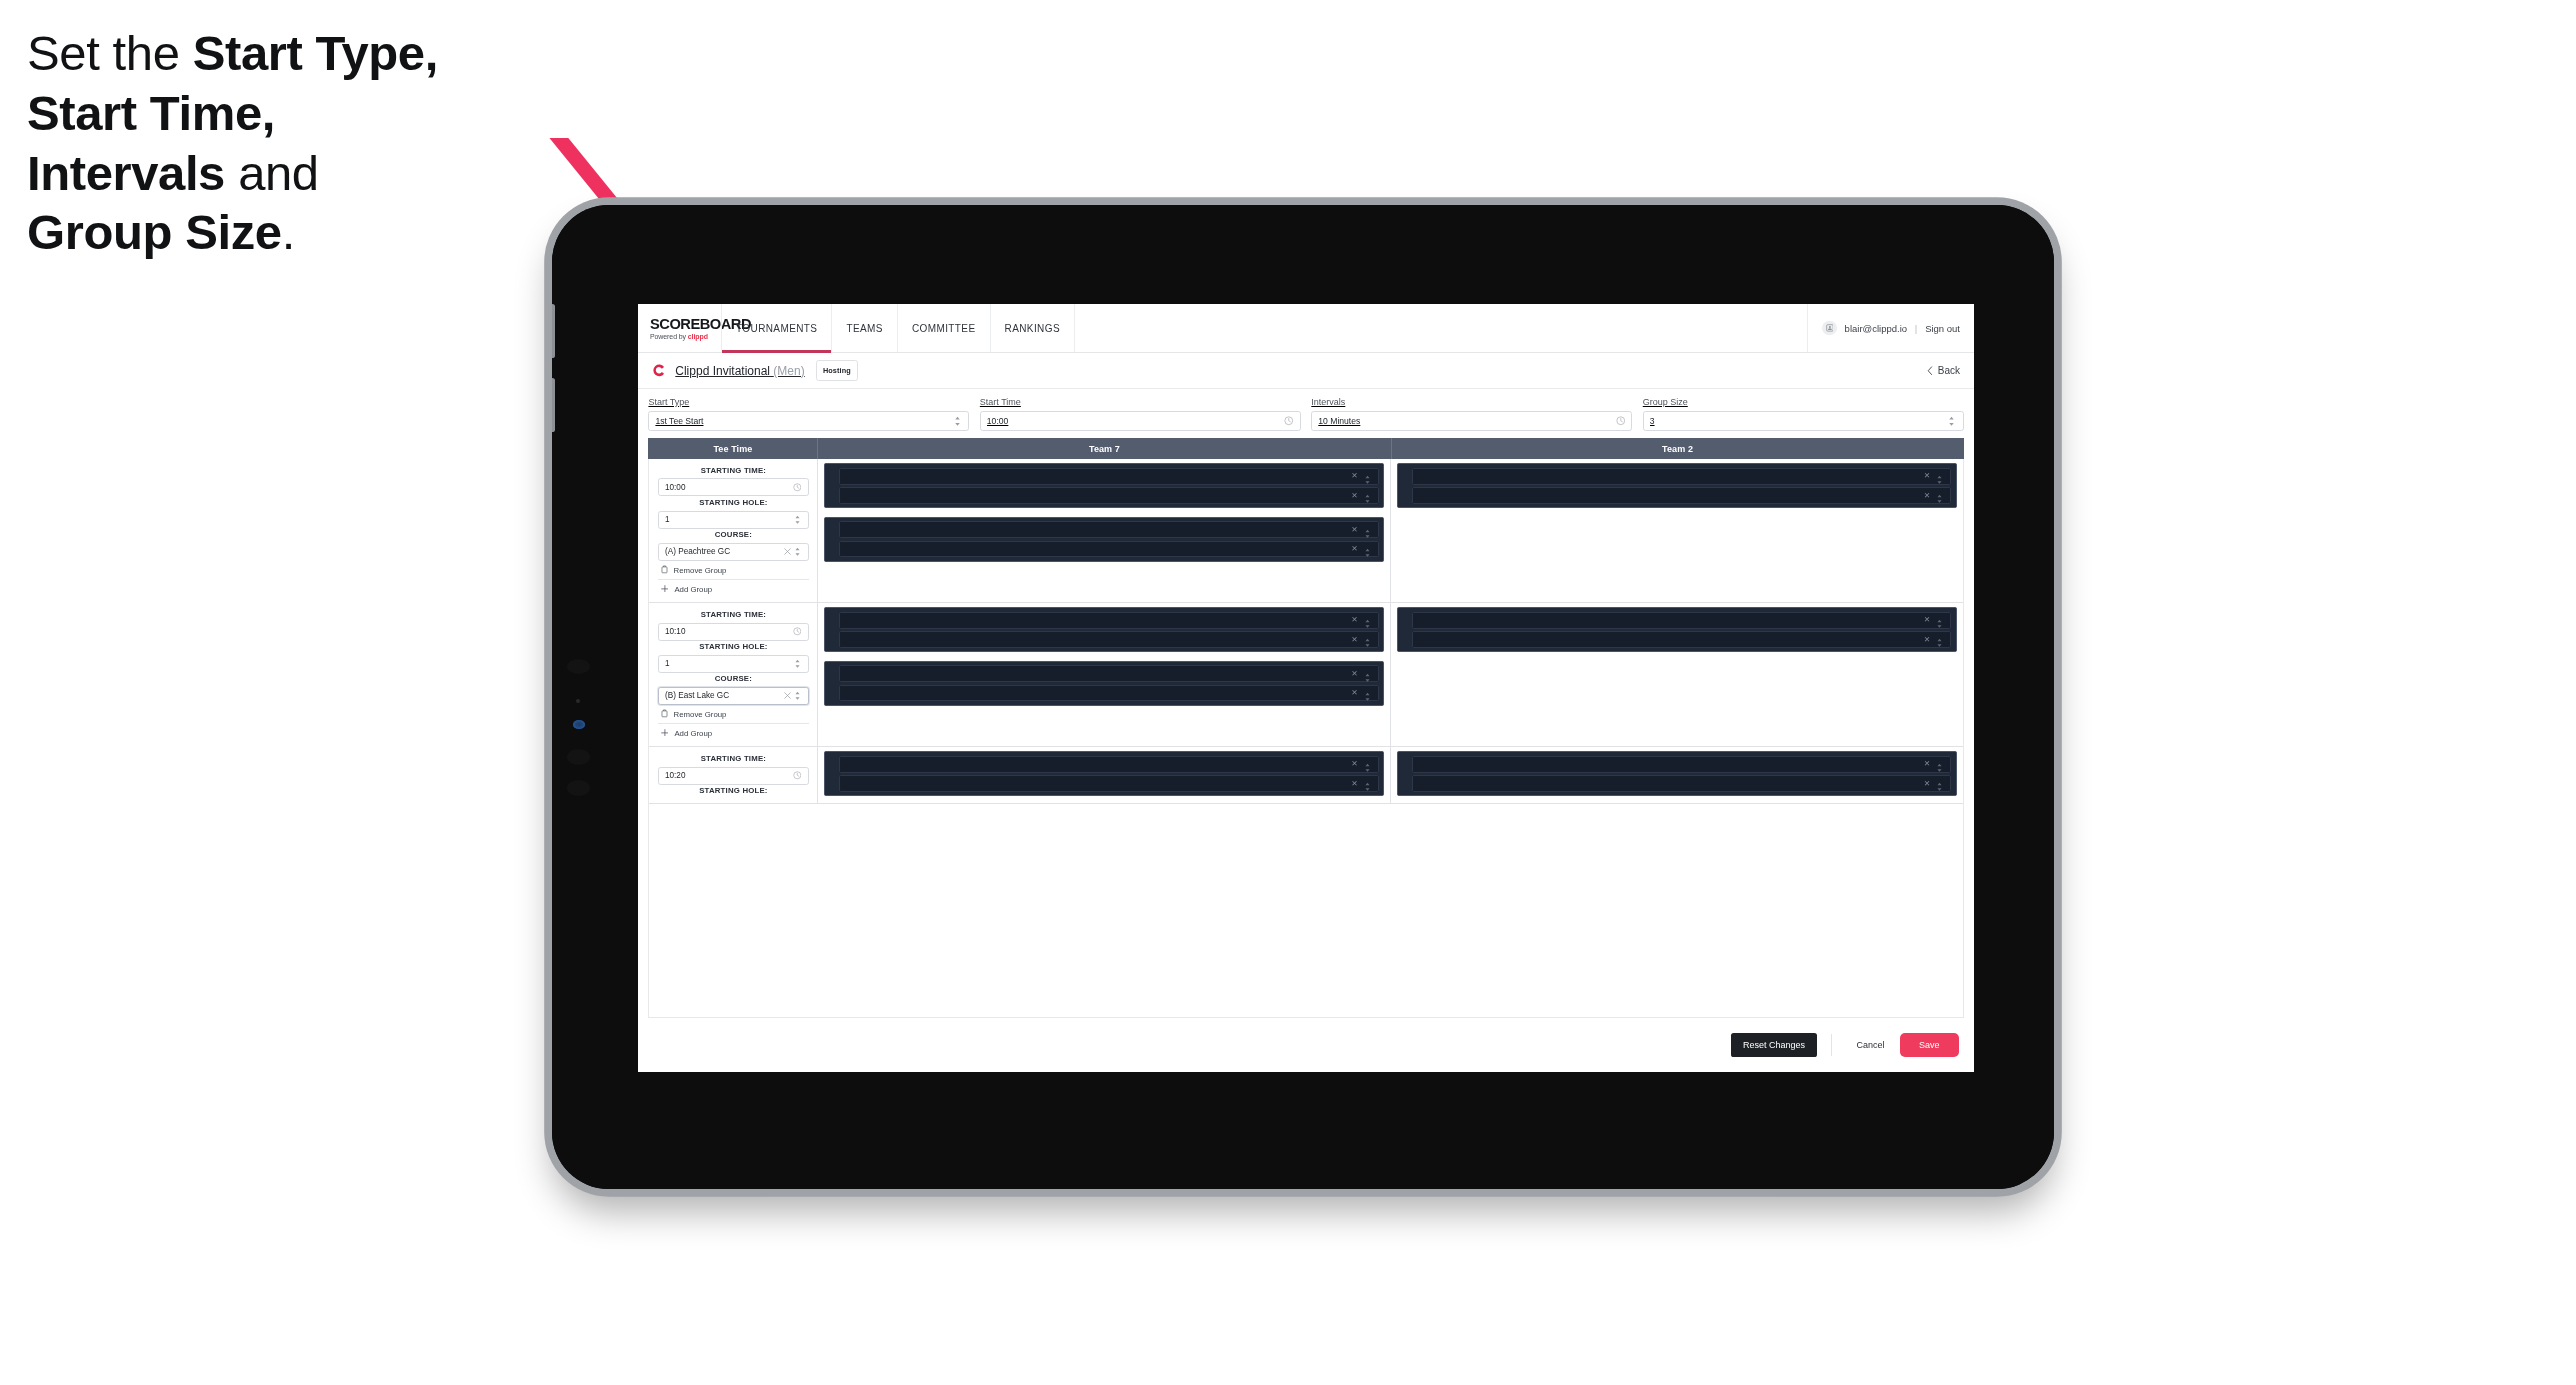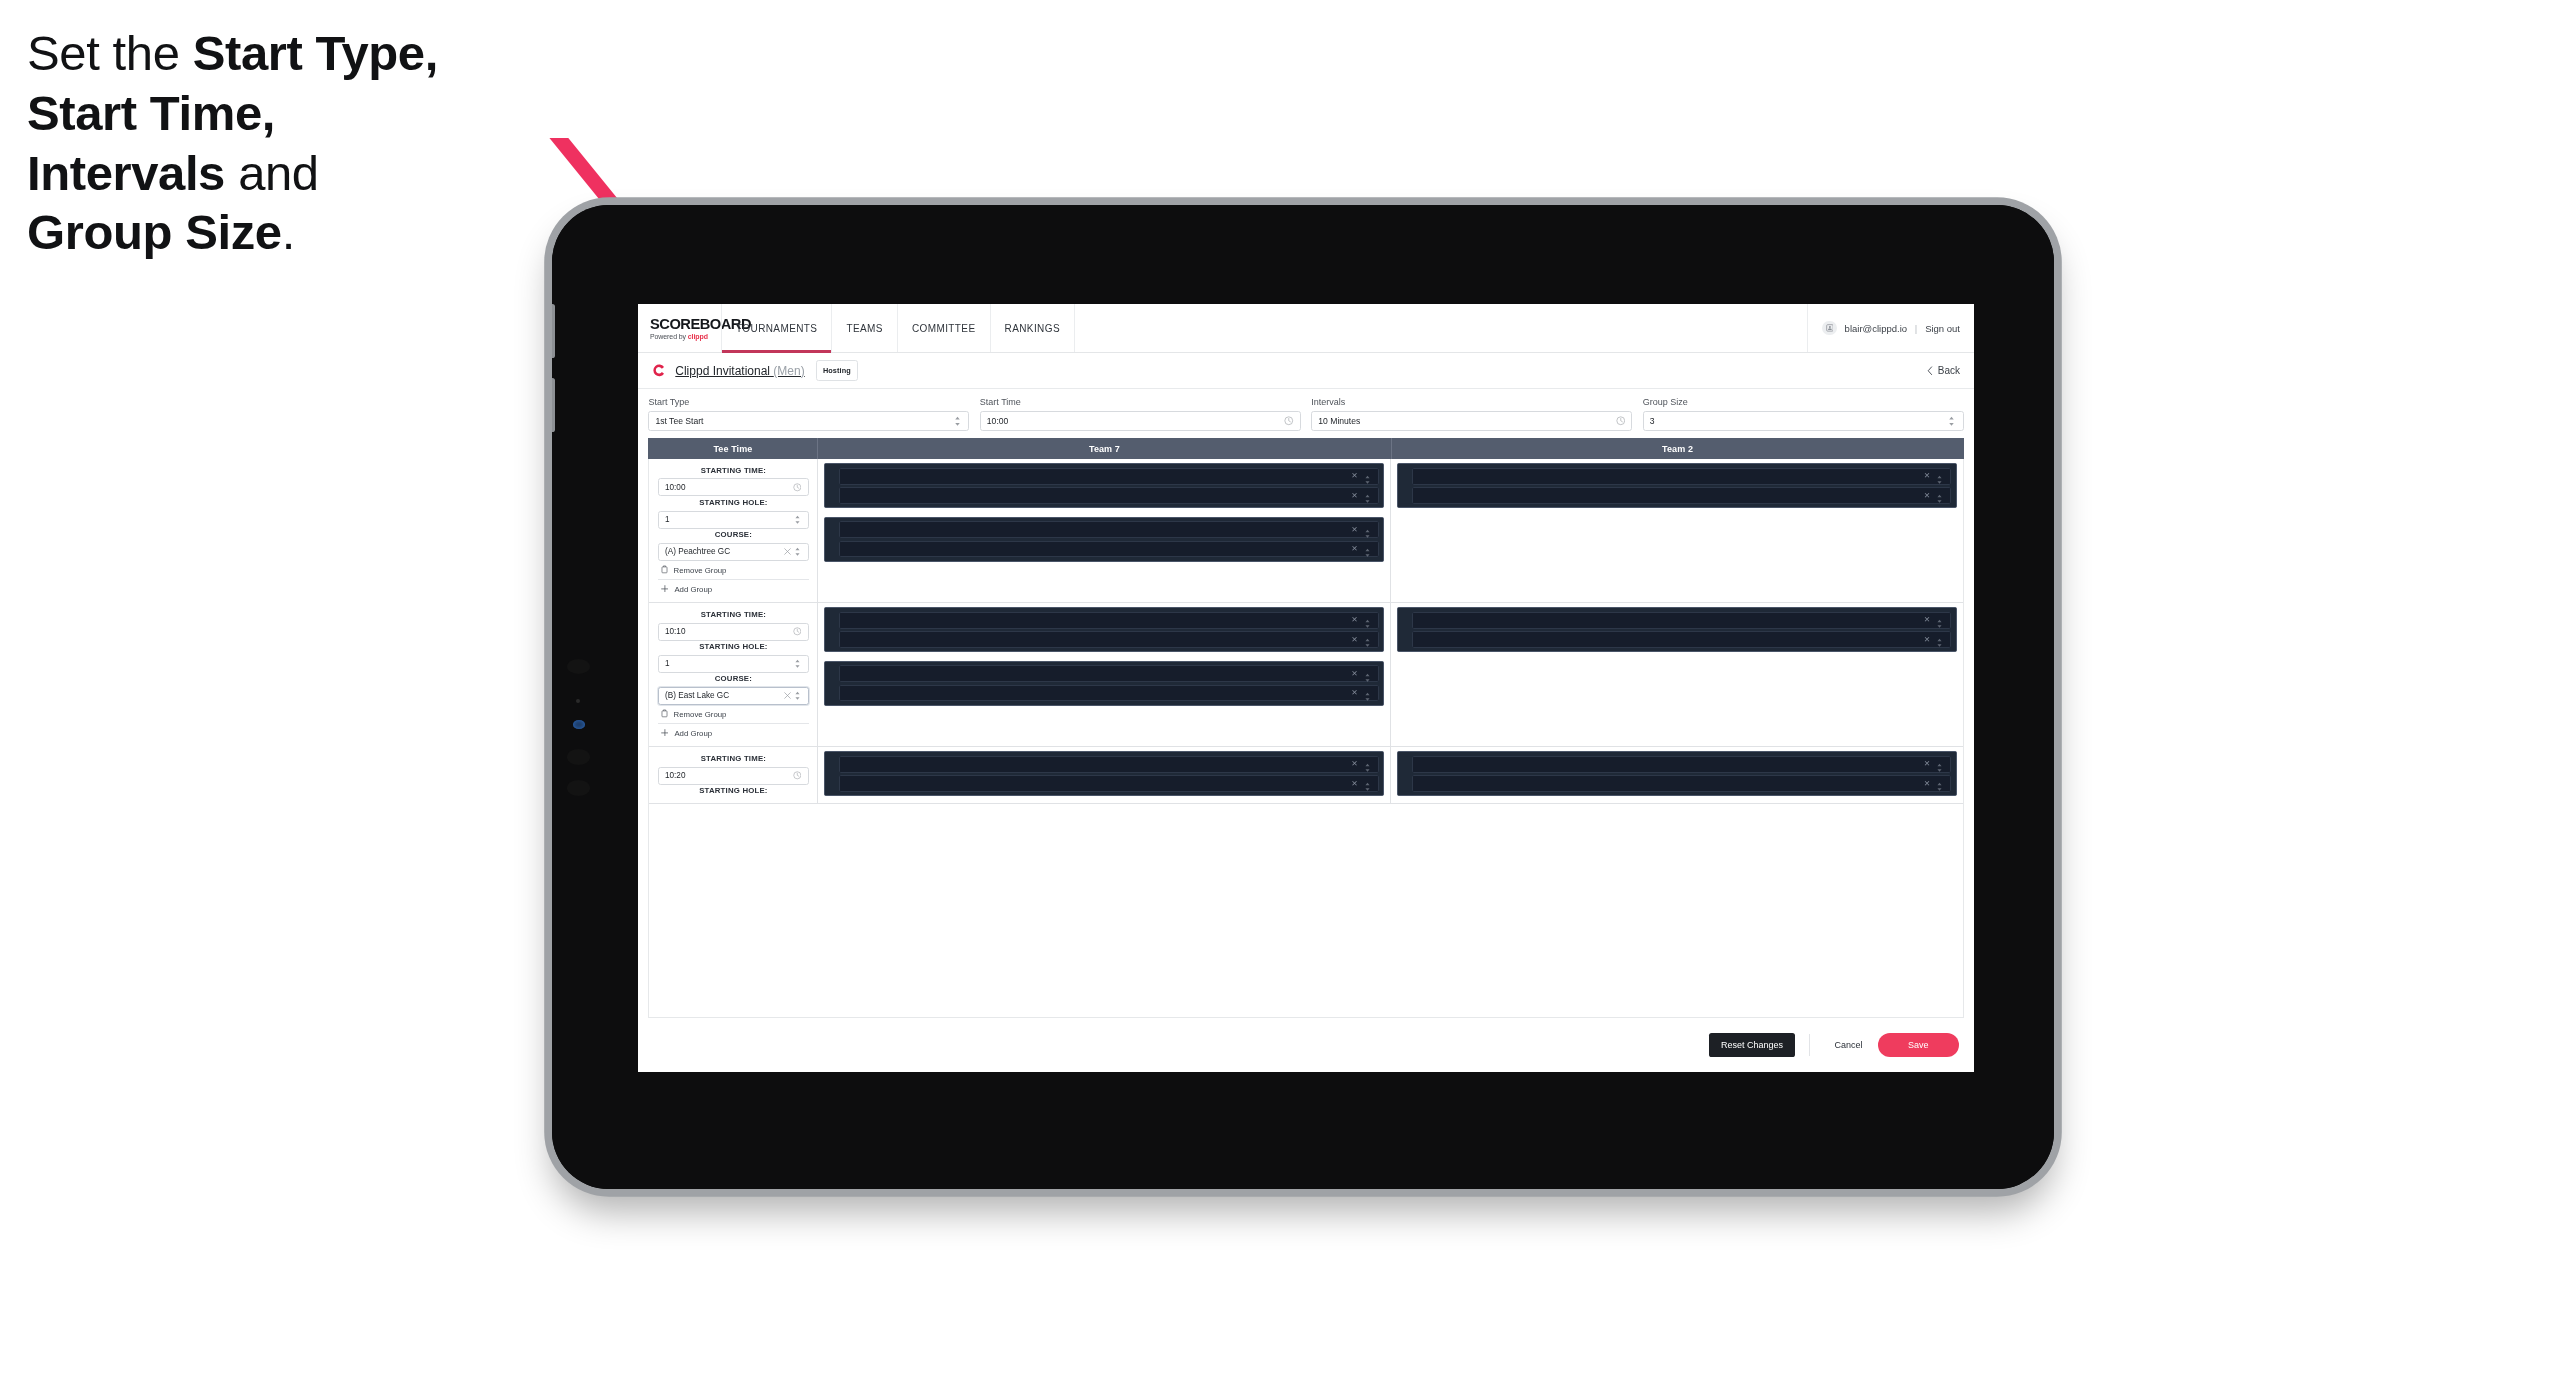--- a/index.html
+++ b/index.html
@@ -66,21 +66,21 @@
   .crumb-logo{width:14.7px;height:14.7px;margin-right:8.6px;display:flex;align-items:center;justify-content:center;}
   .crumb-title{font-size:12px;color:#23272c;text-decoration:underline;}
   .crumb-title .muted{color:#9aa0a7;}
   .crumb-badge{
     margin-left:11.2px;border:0.9px solid #dfe2e5;border-radius:2.6px;padding:5px 6px;
     font-size:7.3px;font-weight:700;color:#23272c;background:#fff;letter-spacing:0.1px;
   }
   .crumb-back{margin-left:auto;display:flex;align-items:center;gap:4.3px;font-size:10px;color:#3b4047;cursor:pointer;}
 
   
-  .formrow{display:flex;gap:2px;padding:7.8px 10.4px 7px 10.4px;background:#fff;flex:0 0 auto;}
+  .formrow{display:flex;gap:2px;padding:7.8px 10.4px 7px 10.4px;background:#fff;flex:0 0 auto;text-decoration:underline;}
   .field{flex:1;padding-right:8.6px;box-sizing:border-box;}
   .field:last-child{padding-right:0;}
   .field-label{font-size:9px;color:#4f545b;margin-bottom:4.3px;}
   .ctl{
     height:20px;border:0.9px solid #d7dade;border-radius:2.6px;background:#fff;
     display:flex;align-items:center;padding:0 6px;font-size:8.6px;color:#1d2126;box-sizing:border-box;
     cursor:pointer;
   }
   .ctl .v{flex:1;white-space:nowrap;overflow:hidden;}
   .ic{width:9.5px;height:9.5px;flex:0 0 auto;opacity:.62;display:flex;align-items:center;justify-content:center;}
@@ -123,21 +123,21 @@
   
   .appfoot{height:54px;display:flex;align-items:center;justify-content:flex-end;gap:0;padding-right:15.5px;background:#fff;flex:0 0 auto;}
   .btn-reset{
     background:#1d2025;color:#fff;font-size:9px;border:none;border-radius:2.6px;padding:7px 12px;cursor:pointer;
     font-family:"Liberation Sans",sans-serif;
   }
   .btn-divider{width:0.9px;height:22.4px;background:#e2e4e7;margin:0 14px;}
   .btn-cancel{background:transparent;border:none;font-size:9px;color:#2b3038;padding:7px 10.4px;cursor:pointer;
     font-family:"Liberation Sans",sans-serif;}
   .btn-save{
-    background:#ef3c5e;color:#fff;font-size:9px;border:none;border-radius:12px;padding:7px 30px;margin-left:5.2px;cursor:pointer;
+    background:#ef3c5e;color:#fff;font-size:9px;border:none;border-radius:5px;padding:7px 19px;margin-left:5.2px;cursor:pointer;
     font-family:"Liberation Sans",sans-serif;
   }
 </style>
 </head>
 <body>
 
 <div class="caption">
   <div><span>Set the </span><b>Start Type,</b></div>
   <div><b>Start Time,</b></div>
   <div><b>Intervals</b><span> and</span></div>

